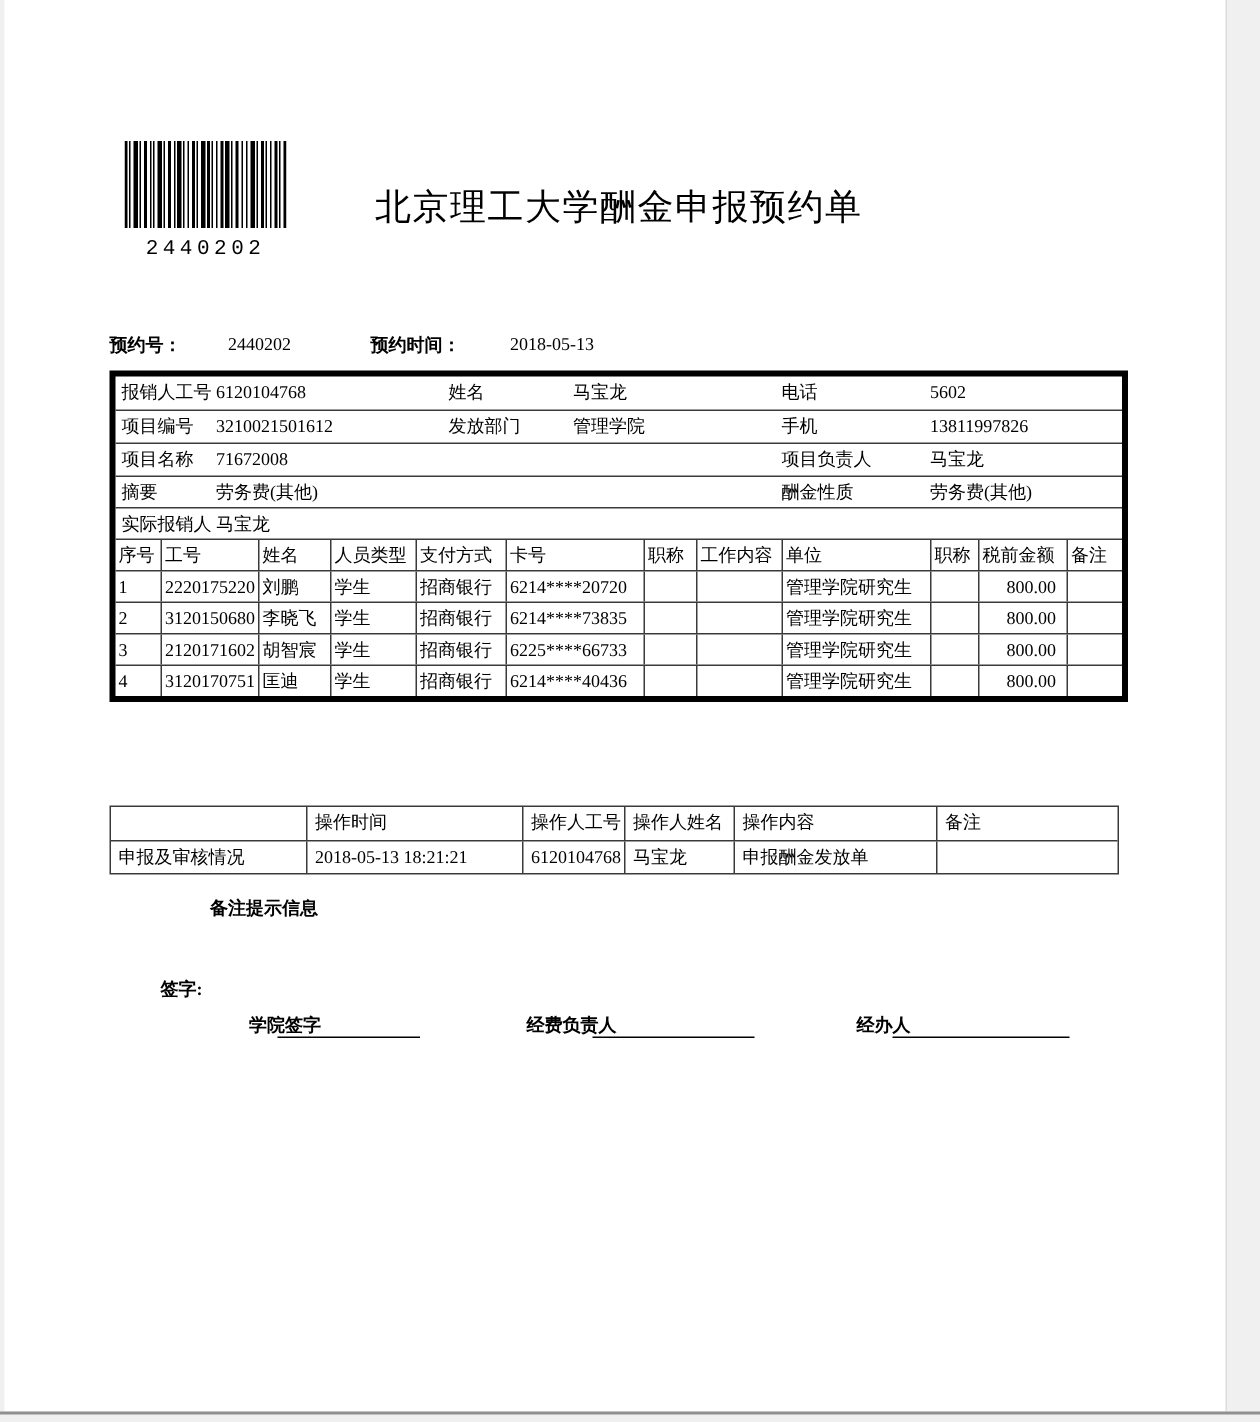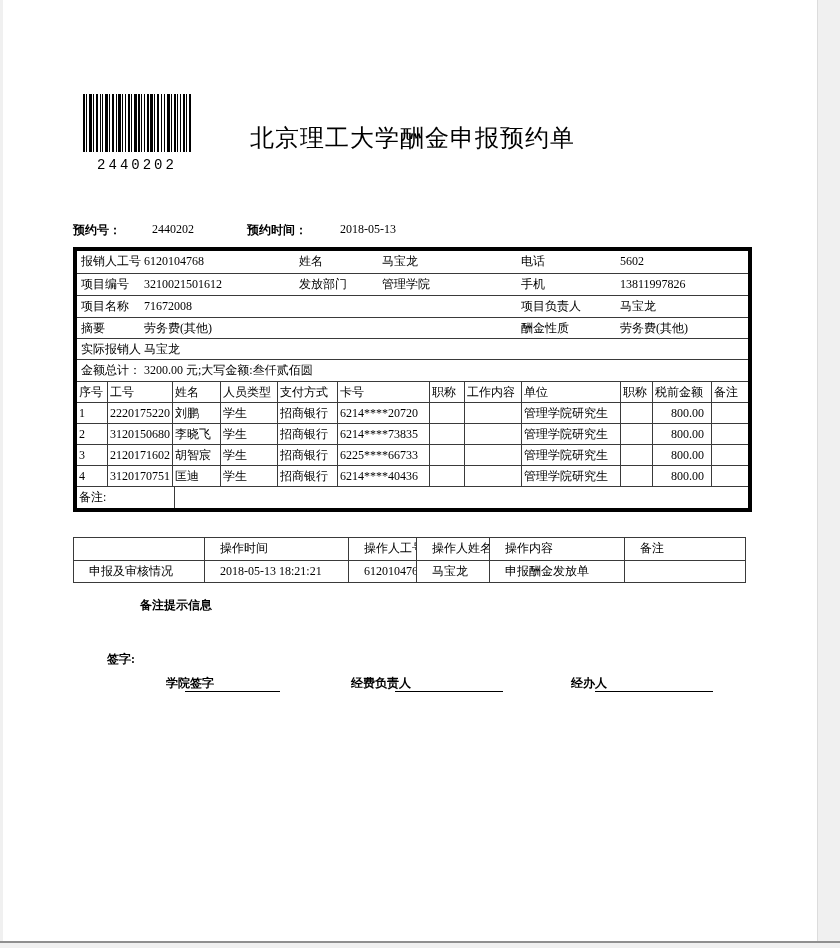--- a/index.html
+++ b/index.html
@@ -50,21 +50,21 @@
   .note-row { display:grid; grid-template-columns:97px 574px; }
   .note-row .dcell { line-height:21px; }
   
   .audit-table {
     position:absolute; left:70px; top:537px; width:671px;
     border:1px solid #3a3a3a; font-size:12px;
   }
   .arow { display:grid; grid-template-columns:130px 144px 68px 73px 135px 121px; }
   .acell {
     box-sizing:border-box; border-left:1px solid #3a3a3a;
-    padding-left:15px; line-height:21px; white-space:nowrap; overflow:hidden;
+    padding-left:5px; line-height:21px; white-space:nowrap; overflow:hidden;
   }
   .acell:first-child { border-left:none; }
   
   .note-hint { position:absolute; left:137px; top:597px; font-size:12px; font-weight:bold; }
   .sign-label { position:absolute; left:104px; top:651px; font-size:12px; font-weight:bold; }
   .sign-item { position:absolute; top:675px; font-size:12px; font-weight:bold; white-space:nowrap;margin-left:26px; }
   .sig-line { position:absolute; top:691px; height:1px; background:#000; }
 </style>
 </head>
 <body>
@@ -154,24 +154,20 @@
       <span style="left:67px">劳务费(其他)</span>
       <span style="left:444px">酬金性质</span>
       <span style="left:543px">劳务费(其他)</span>
     </div>
 
     <div class="trow irow" style="height:21px">
       <span style="left:4px">实际报销人</span>
       <span style="left:67px">马宝龙</span>
     </div>
 
-    <div class="trow irow" style="height:22px">
-      <span style="left:4px">金额总计：</span>
-      <span style="left:67px">3200.00 元;大写金额:叁仟贰佰圆</span>
-    </div>
 
     <div class="trow drow" style="height:21px">
       <div class="dcell">序号</div>
       <div class="dcell">工号</div>
       <div class="dcell">姓名</div>
       <div class="dcell">人员类型</div>
       <div class="dcell">支付方式</div>
       <div class="dcell">卡号</div>
       <div class="dcell">职称</div>
       <div class="dcell">工作内容</div>
@@ -235,24 +231,20 @@
       <div class="dcell">6214****40436</div>
       <div class="dcell"></div>
       <div class="dcell"></div>
       <div class="dcell">管理学院研究生</div>
       <div class="dcell"></div>
       <div class="dcell num">800.00</div>
       <div class="dcell"></div>
     </div>
 
 
-    <div class="trow note-row" style="height:22px">
-      <div class="dcell">备注:</div>
-      <div class="dcell"></div>
-    </div>
 
   </div>
 
   <div class="audit-table">
     <div class="trow arow first" style="height:22px">
       <div class="acell"></div>
       <div class="acell">操作时间</div>
       <div class="acell">操作人工号</div>
       <div class="acell">操作人姓名</div>
       <div class="acell">操作内容</div>

